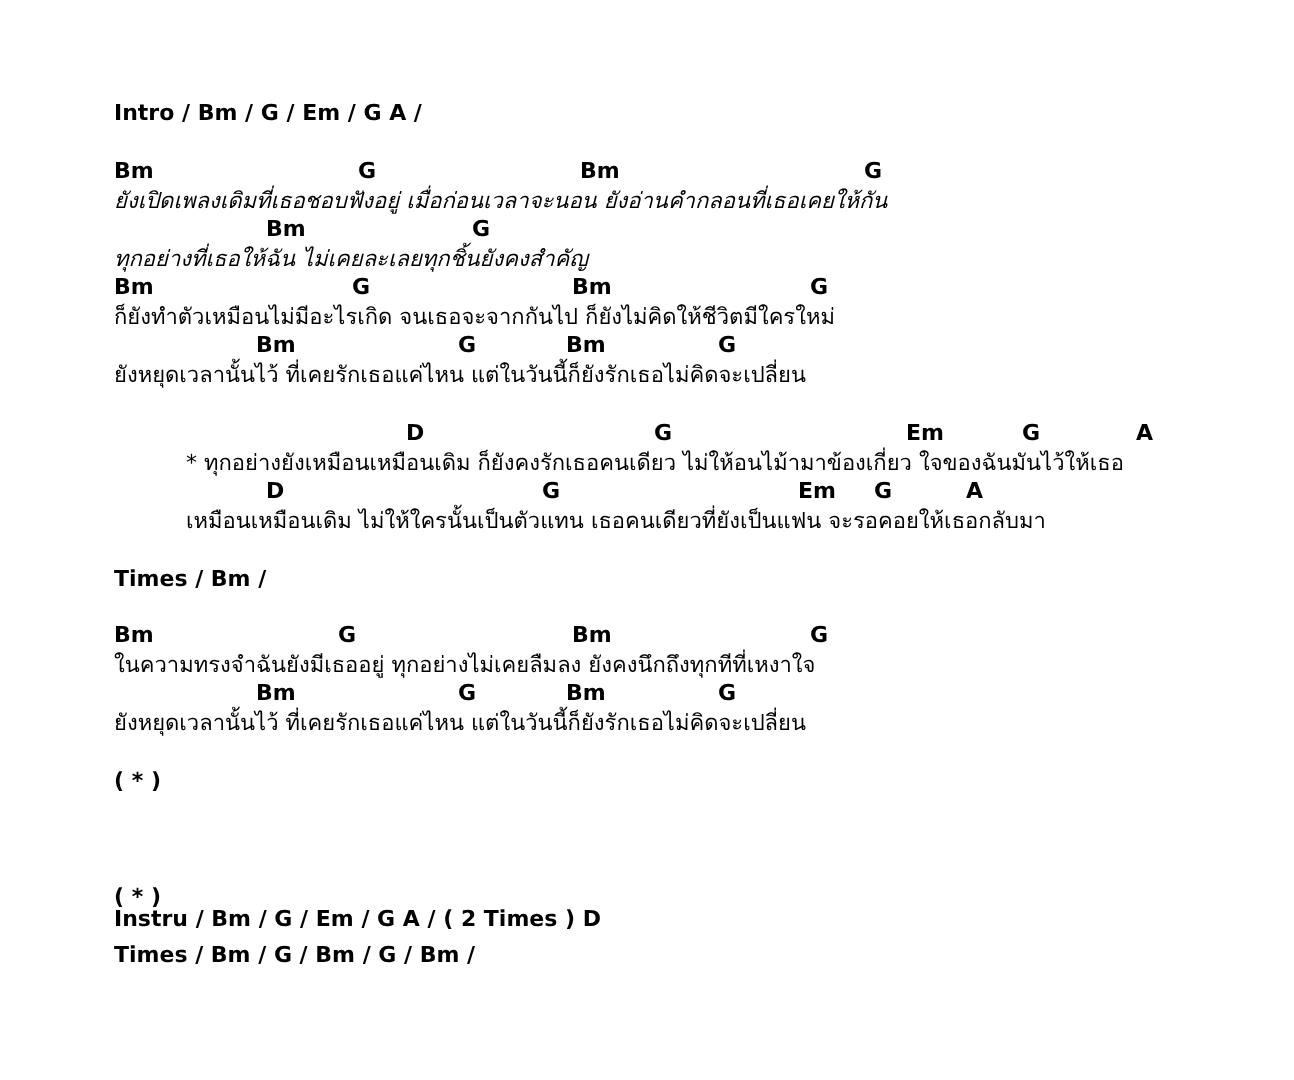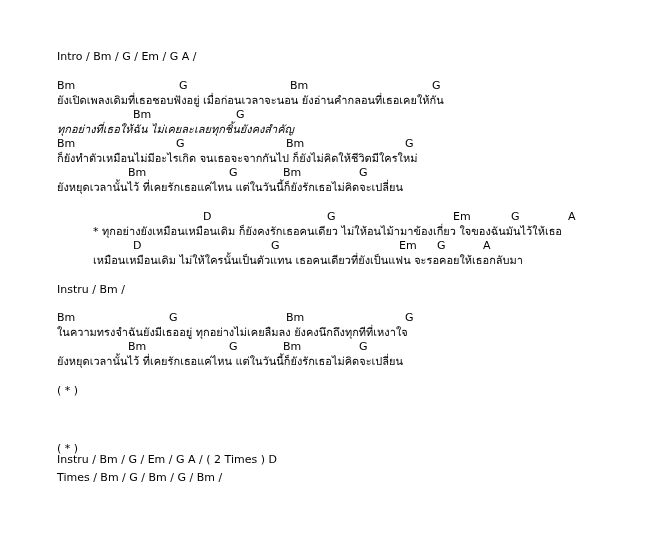--- a/index.html
+++ b/index.html
@@ -1,34 +1,34 @@
 <!DOCTYPE html>
 <html><head>
 <meta charset="utf-8">
 <style>
   html, body { margin: 0; padding: 0; background: #ffffff; }
   body { width: 647px; height: 540px; position: relative; overflow: hidden;
          font-family: "DejaVu Sans", "Liberation Sans", sans-serif; color: #000000; }
   .ln { position: absolute; white-space: nowrap; font-size: 11px; line-height: 14px; }
-  .bold { font-weight: normal; }
+  .bold { font-weight: bold; }
   .lyric { font-size: 11px; }
 </style>
 </head>
 <body>
 
 <div class="ln bold" style="left:57px; top:50px;">Intro  / Bm / G / Em / G A /</div>
 
 <div>
   <div class="ln bold" style="left:0; top:79px;">
     <span class="ln" style="left:57px;">Bm</span>
     <span class="ln" style="left:179px;">G</span>
     <span class="ln" style="left:290px;">Bm</span>
     <span class="ln" style="left:432px;">G</span>
   </div>
-  <div class="ln lyric" style="left:57px; top:94px;">ยังเปิดเพลงเดิมที่เธอชอบฟังอยู่ เมื่อก่อนเวลาจะนอน ยังอ่านคำกลอนที่เธอเคยให้กัน</div>
+  <div class="ln lyric" style="left:57px; top:94px;font-style:italic;">ยังเปิดเพลงเดิมที่เธอชอบฟังอยู่ เมื่อก่อนเวลาจะนอน ยังอ่านคำกลอนที่เธอเคยให้กัน</div>
 
   <div class="ln bold" style="left:0; top:108px;">
     <span class="ln" style="left:133px;">Bm</span>
     <span class="ln" style="left:236px;">G</span>
   </div>
   <div class="ln lyric" style="left:57px; top:123px;font-style:italic;">ทุกอย่างที่เธอให้ฉัน ไม่เคยละเลยทุกชิ้นยังคงสำคัญ</div>
 
   <div class="ln bold" style="left:0; top:137px;">
     <span class="ln" style="left:57px;">Bm</span>
     <span class="ln" style="left:176px;">G</span>
@@ -59,21 +59,21 @@
   <div class="ln bold" style="left:0; top:239px;">
     <span class="ln" style="left:133px;">D</span>
     <span class="ln" style="left:271px;">G</span>
     <span class="ln" style="left:399px;">Em</span>
     <span class="ln" style="left:437px;">G</span>
     <span class="ln" style="left:483px;">A</span>
   </div>
   <div class="ln lyric" style="left:93px; top:254px;">เหมือนเหมือนเดิม ไม่ให้ใครนั้นเป็นตัวแทน เธอคนเดียวที่ยังเป็นแฟน จะรอคอยให้เธอกลับมา</div>
 </div>
 
-<div class="ln bold" style="left:57px; top:283px;">Instru  / Bm /</div>
+<div class="ln bold" style="left:57px; top:283px;">Times  / Bm /</div>
 
 <div>
   <div class="ln bold" style="left:0; top:311px;">
     <span class="ln" style="left:57px;">Bm</span>
     <span class="ln" style="left:169px;">G</span>
     <span class="ln" style="left:286px;">Bm</span>
     <span class="ln" style="left:405px;">G</span>
   </div>
   <div class="ln lyric" style="left:57px; top:326px;">ในความทรงจำฉันยังมีเธออยู่ ทุกอย่างไม่เคยลืมลง ยังคงนึกถึงทุกทีที่เหงาใจ</div>
 

